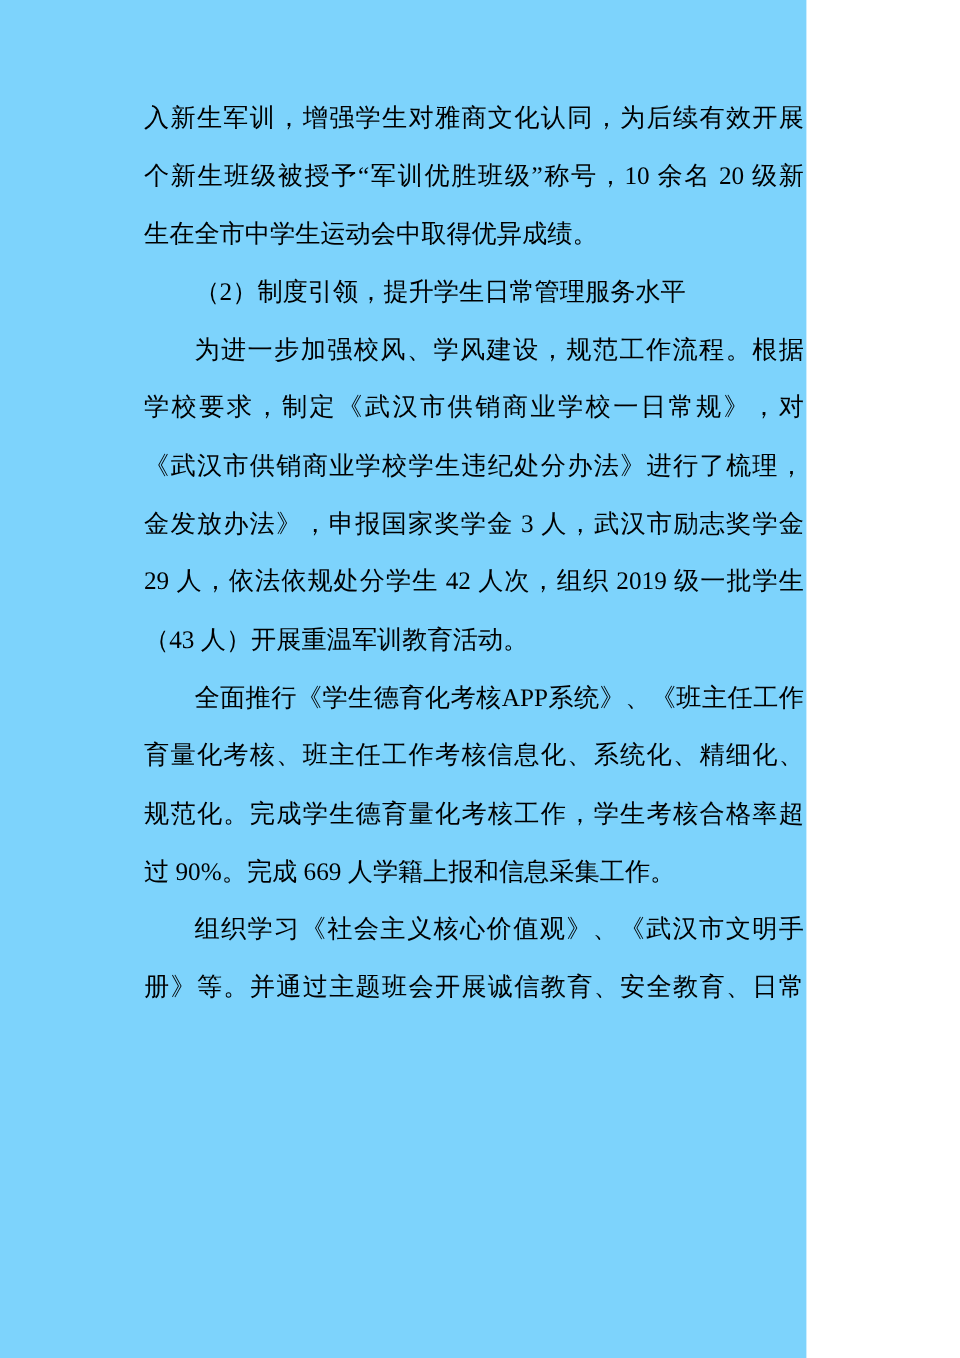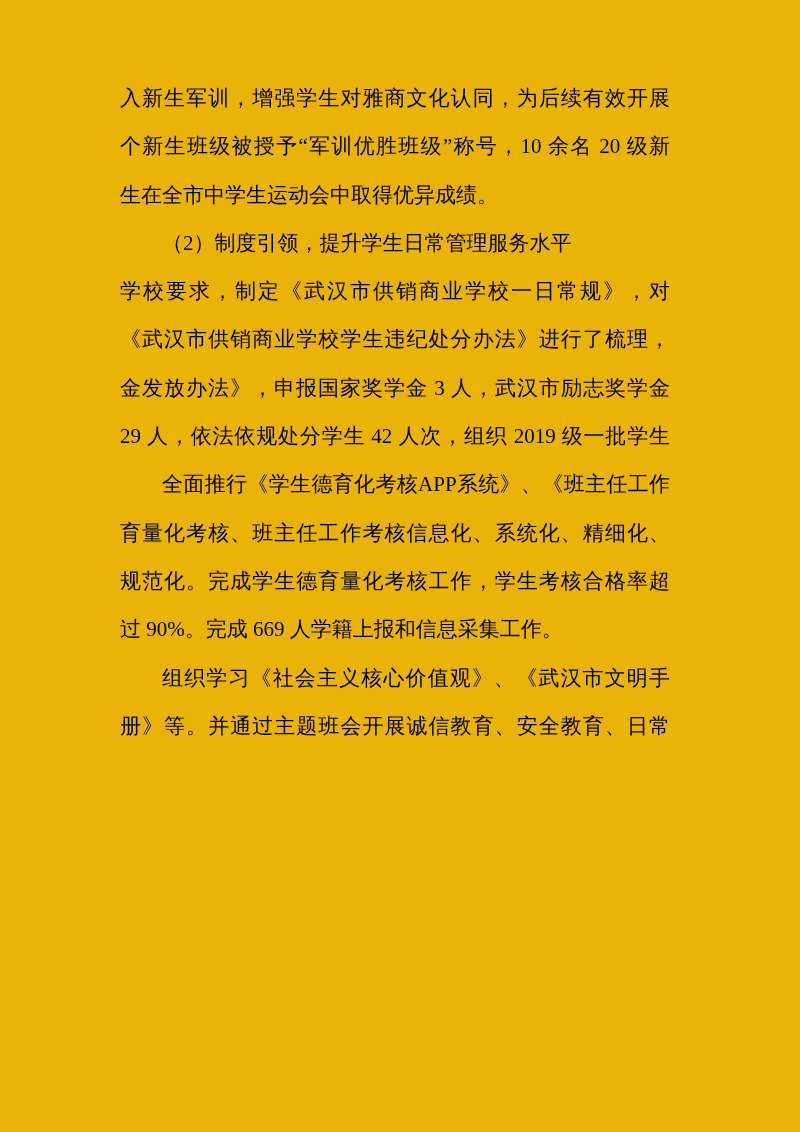--- a/index.html
+++ b/index.html
@@ -2,23 +2,23 @@
 <html><head>
 <meta charset="utf-8">
 <style>
   html, body {
     margin: 0;
     padding: 0;
     background: #ffffff;
   }
   .page {
     position: relative;
-    width: 800px;
+    width: 672px;
     height: 1132px;
-    background: #eab308;
+    background: #7dd3fc;
     overflow: hidden;
   }
   .text-block {
     position: absolute;
     left: 120px;
     top: 74px;
     width: 550px;
     color: #000000;
     font-family: "Liberation Serif", "DejaVu Serif", serif;
     font-size: 21px;
@@ -49,24 +49,26 @@
 </style>
 </head>
 <body>
 
 <div class="page">
   <div class="text-block">
     <div class="line fill">入新生军训，增强学生对雅商文化认同，为后续有效开展</div>
     <div class="line fill">个新生班级被授予“军训优胜班级”称号，10 余名 20 级新</div>
     <div class="line end">生在全市中学生运动会中取得优异成绩。</div>
     <div class="line end indent">（2）制度引领，提升学生日常管理服务水平</div>
+    <div class="line fill indent">为进一步加强校风、学风建设，规范工作流程。根据</div>
     <div class="line fill">学校要求，制定《武汉市供销商业学校一日常规》，对</div>
     <div class="line fill">《武汉市供销商业学校学生违纪处分办法》进行了梳理，</div>
     <div class="line fill">金发放办法》，申报国家奖学金 3 人，武汉市励志奖学金</div>
     <div class="line fill">29 人，依法依规处分学生 42 人次，组织 2019 级一批学生</div>
+    <div class="line end">（43 人）开展重温军训教育活动。</div>
     <div class="line fill indent">全面推行《学生德育化考核APP系统》、《班主任工作</div>
     <div class="line fill">育量化考核、班主任工作考核信息化、系统化、精细化、</div>
     <div class="line fill">规范化。完成学生德育量化考核工作，学生考核合格率超</div>
     <div class="line end">过 90%。完成 669 人学籍上报和信息采集工作。</div>
     <div class="line fill indent">组织学习《社会主义核心价值观》、《武汉市文明手</div>
     <div class="line fill">册》等。并通过主题班会开展诚信教育、安全教育、日常</div>
   </div>
 </div>
 
 </body></html>

